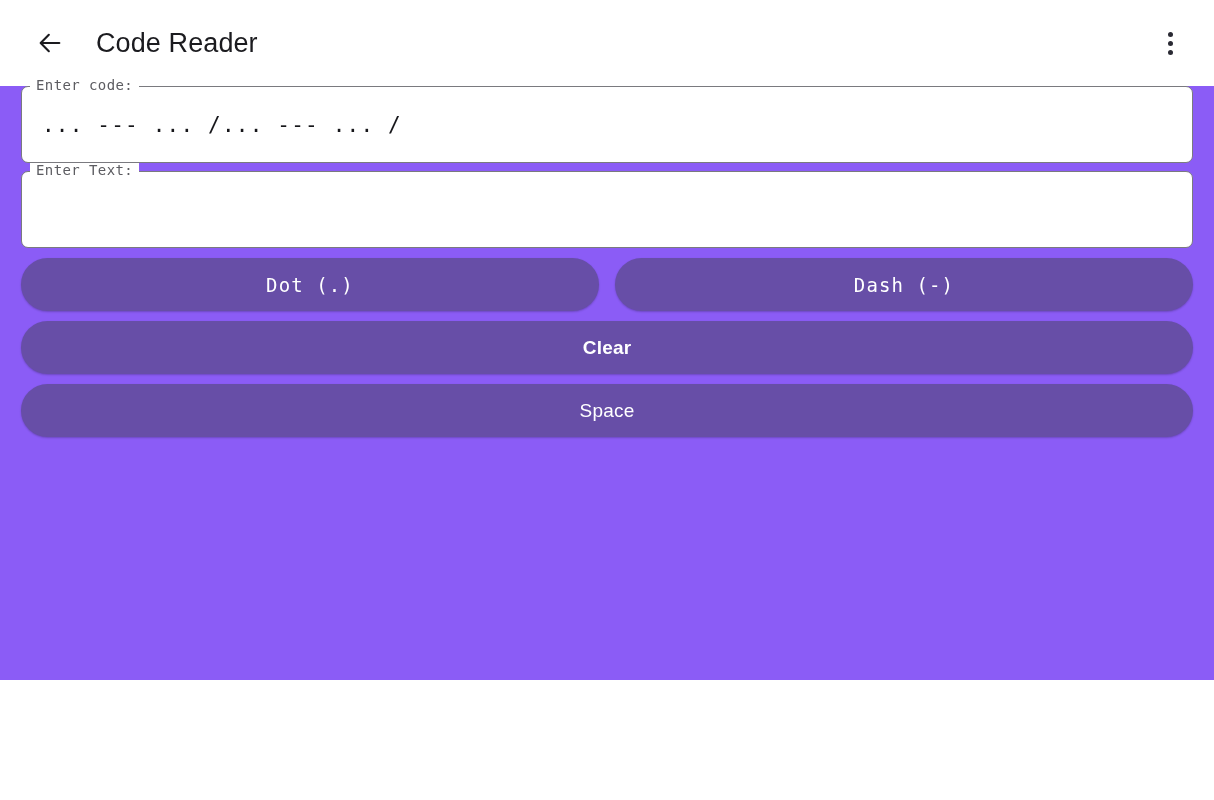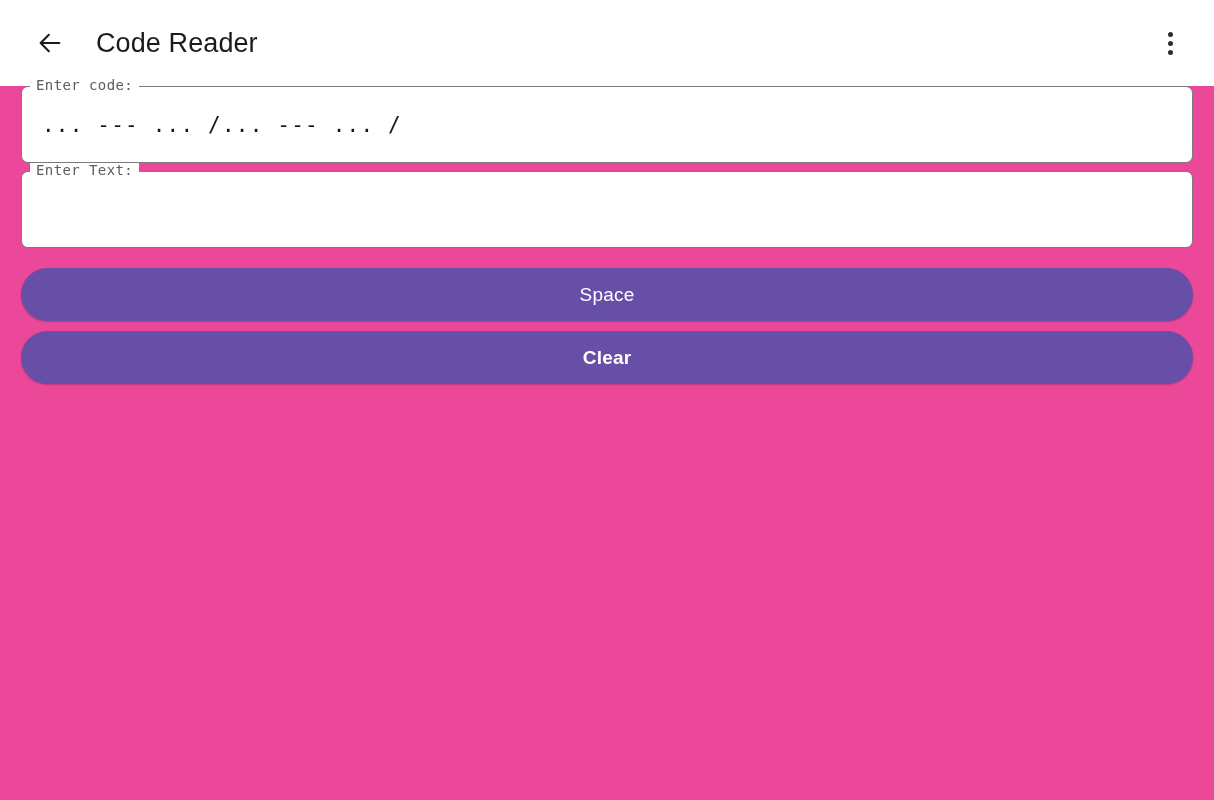--- a/index.html
+++ b/index.html
@@ -8,22 +8,22 @@
     width: 1214px;
     height: 800px;
     background: #ffffff;
     font-family: "Liberation Sans", sans-serif;
     overflow: hidden;
   }
 
   .app {
     position: relative;
     width: 1214px;
-    height: 800px;
-    background: #ec4899;
+    height: 680px;
+    background: #8b5cf6;
   }
 
   
   .appbar {
     height: 86px;
     display: flex;
     align-items: center;
     padding: 0 22px 0 28px;
     background: #ffffff;
   }
@@ -190,25 +190,27 @@
     <div class="field" id="field-code">
       <div class="field-label">Enter code:</div>
       <div class="field-value" placeholder="">... --- ... /... --- ... /</div>
     </div>
 
     <div class="field" id="field-clear">
       <div class="field-label">Enter Text:</div>
     </div>
 
     <div class="btn-row">
+      <button class="btn mono btn-half">Dot (.)</button>
+      <button class="btn mono btn-half">Dash (-)</button>
+    </div>
+
+    <div class="btn-row">
+      <button class="btn sans bold btn-full">Clear</button>
     </div>
 
     <div class="btn-row">
       <button class="btn sans btn-full">Space</button>
     </div>
 
-    <div class="btn-row">
-      <button class="btn sans bold btn-full">Clear</button>
-    </div>
-
   </div>
 
 </div>
 
 </body></html>

